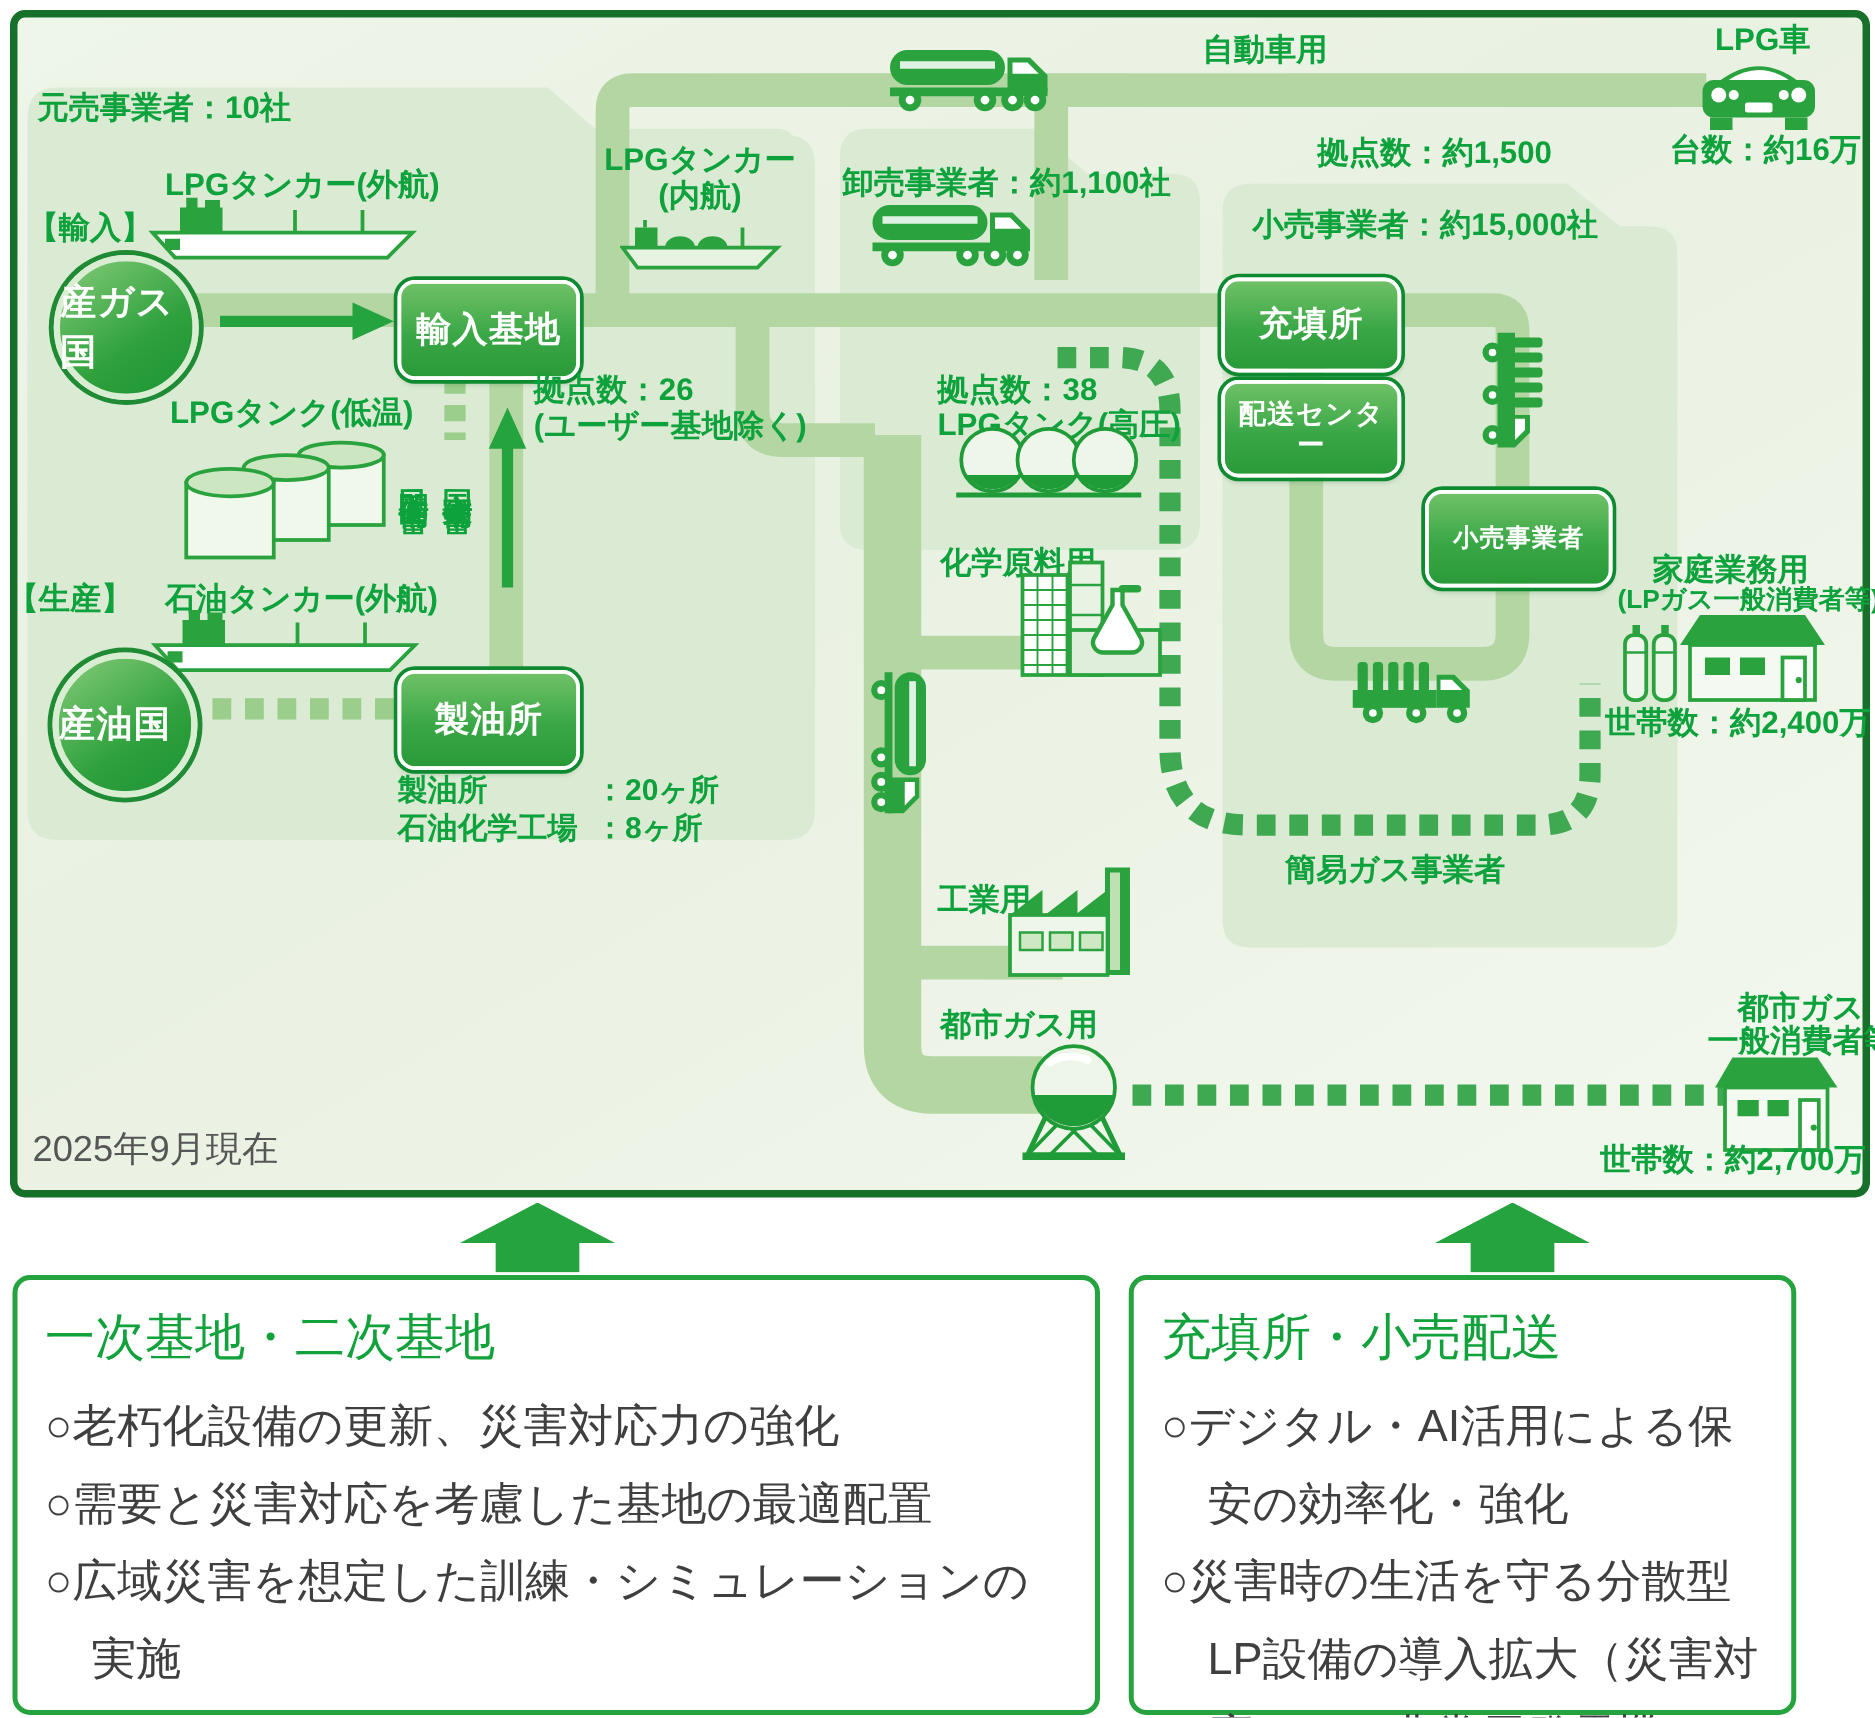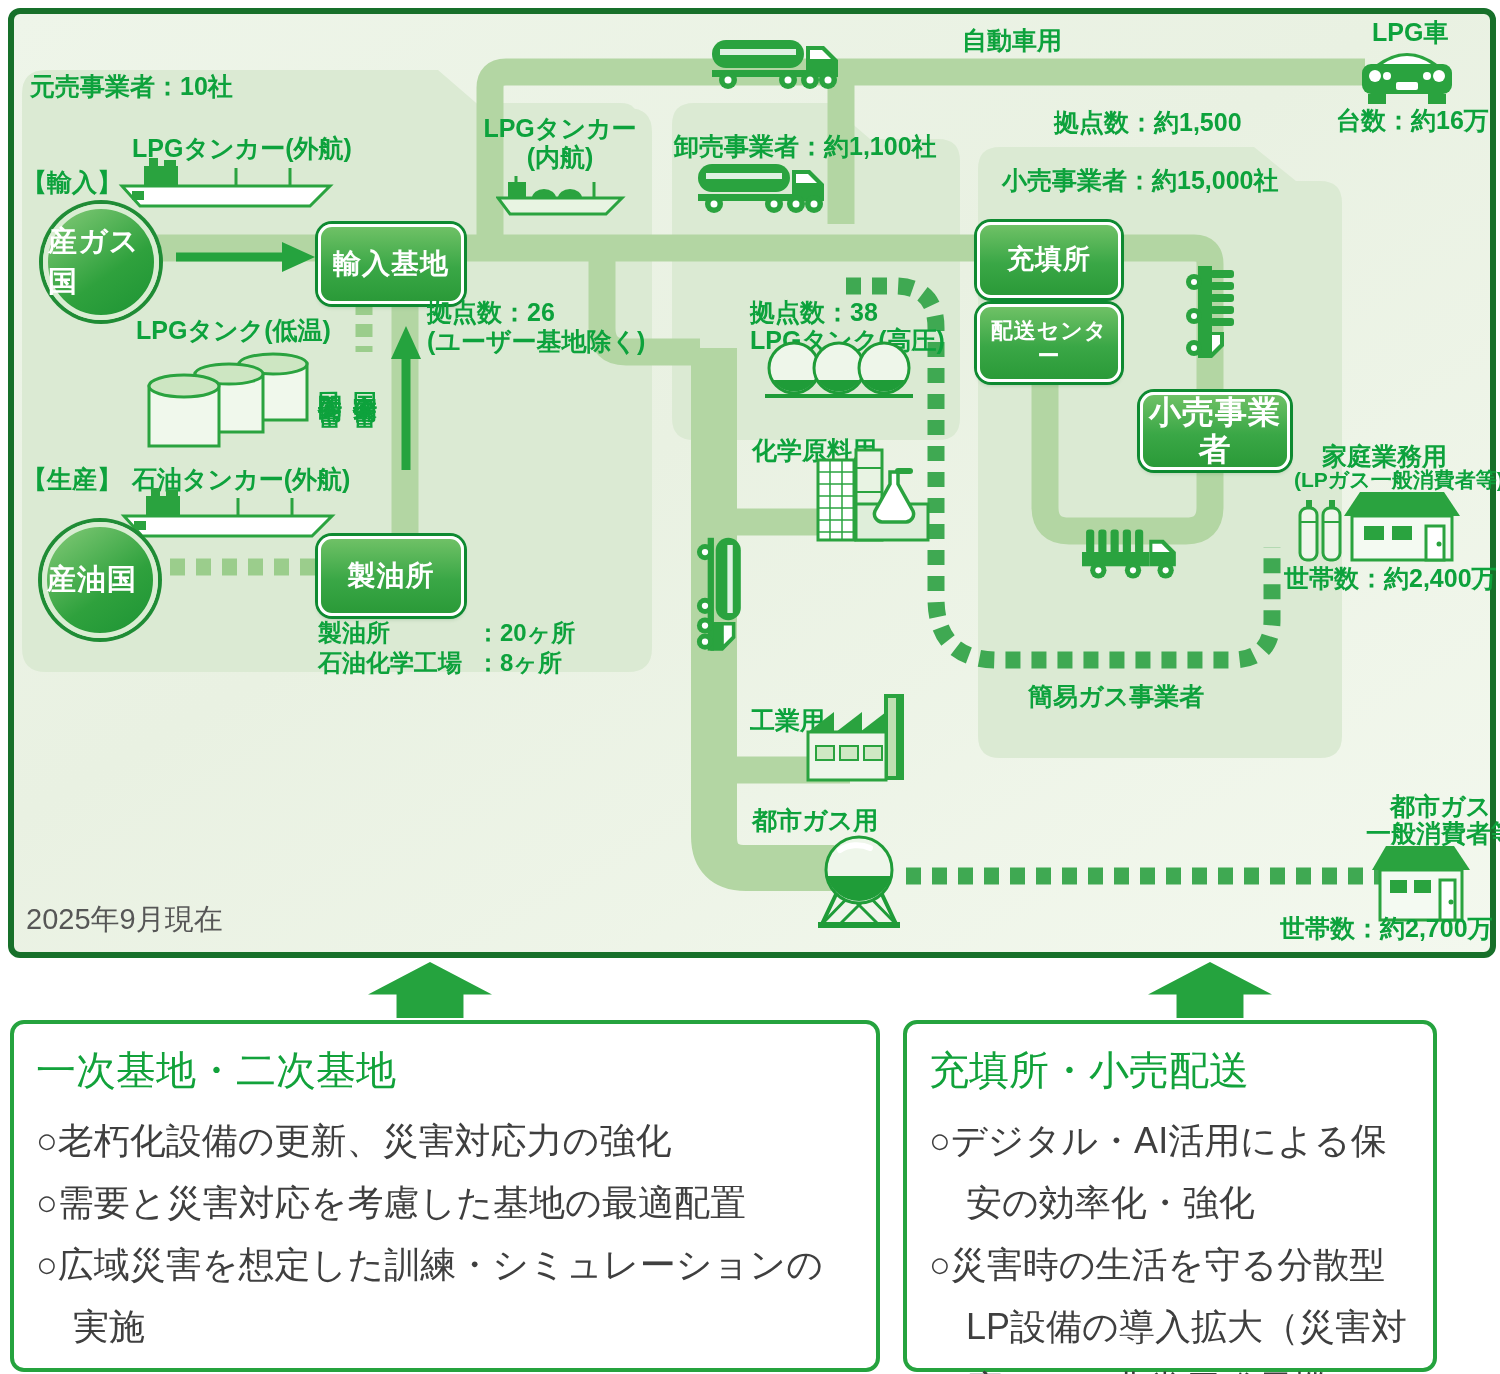--- a/index.html
+++ b/index.html
@@ -158,21 +158,21 @@
         <ellipse cx="86" cy="24" rx="34" ry="10" fill="#cde6c2"></ellipse>
         <rect x="6" y="36" width="70" height="60" fill="#f0f8ec"></rect>
         <ellipse cx="41" cy="36" rx="35" ry="11" fill="#cde6c2"></ellipse>
       </g>
     </svg>
   </div>
 
   <div class="vtext" style="left:314px;top:372px;">民間備蓄</div>
   <div class="vtext" style="left:349px;top:372px;">国家備蓄</div>
 
-  <div class="lab" style="left:22px;top:465px;">【生産】</div>
+  <div class="lab" style="left:6px;top:465px;">【生産】</div>
   <div class="lab" style="left:132px;top:465px;">石油タンカー(外航)</div>
 
   <div class="ic" style="left:120px;top:488px;width:216px;height:54px;">
     <svg viewBox="0 0 216 54">
       <path d="M4,28 H212 L192,48 H22 Z" fill="#ffffff" stroke="#2aa33f" stroke-width="3"></path>
       <rect x="26" y="8" width="34" height="20" fill="#2aa33f"></rect>
       <rect x="31" y="0" width="9" height="9" fill="#2aa33f"></rect>
       <rect x="46" y="2" width="12" height="7" fill="#2aa33f"></rect>
       <line x1="118" y1="10" x2="118" y2="28" stroke="#2aa33f" stroke-width="3"></line>
       <line x1="172" y1="10" x2="172" y2="28" stroke="#2aa33f" stroke-width="3"></line>
@@ -292,21 +292,21 @@
   <div class="lab" style="left:1336px;top:106px;">台数：約16万</div>
 
   <div class="lab" style="left:1002px;top:166px;">小売事業者：約15,000社</div>
 
   <div class="gbox" style="left:977px;top:222px;width:138px;height:70px;font-size:27px;">
     <span>充填所</span>
   </div>
   <div class="gbox" style="left:977px;top:304px;width:138px;height:72px;font-size:22px;">
     <span>配送センター</span>
   </div>
-  <div class="gbox" style="left:1140px;top:392px;width:144px;height:72px;font-size:32px;">
+  <div class="gbox" style="left:1140px;top:392px;width:144px;height:72px;font-size:20px;">
     <span>小売事業者</span>
   </div>
 
   <div class="ic" style="left:1162px;top:288px;width:100px;height:56px;transform:rotate(90deg);">
     <svg viewBox="0 0 100 56">
       <g fill="#2aa33f">
         <rect x="4" y="6" width="8" height="24" rx="3"></rect>
           <rect x="16" y="6" width="8" height="24" rx="3"></rect>
         <rect x="28" y="6" width="8" height="24" rx="3"></rect>
           <rect x="40" y="6" width="8" height="24" rx="3"></rect>

